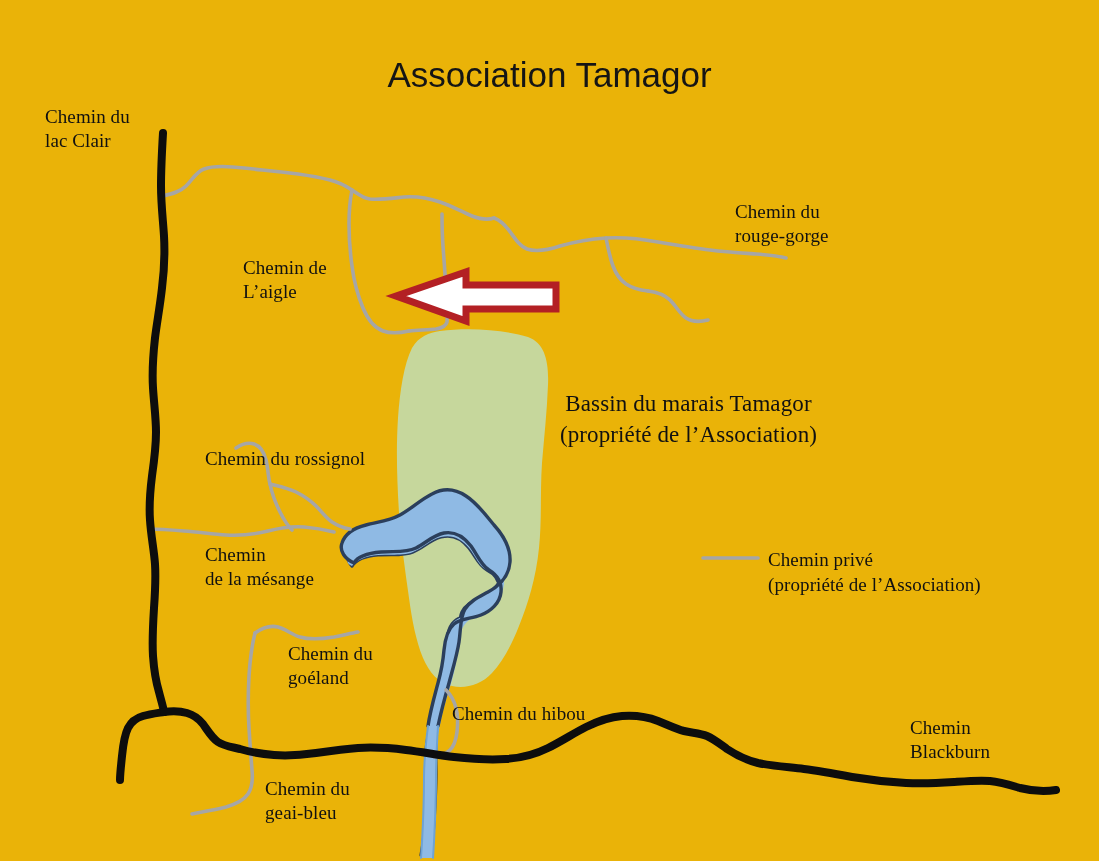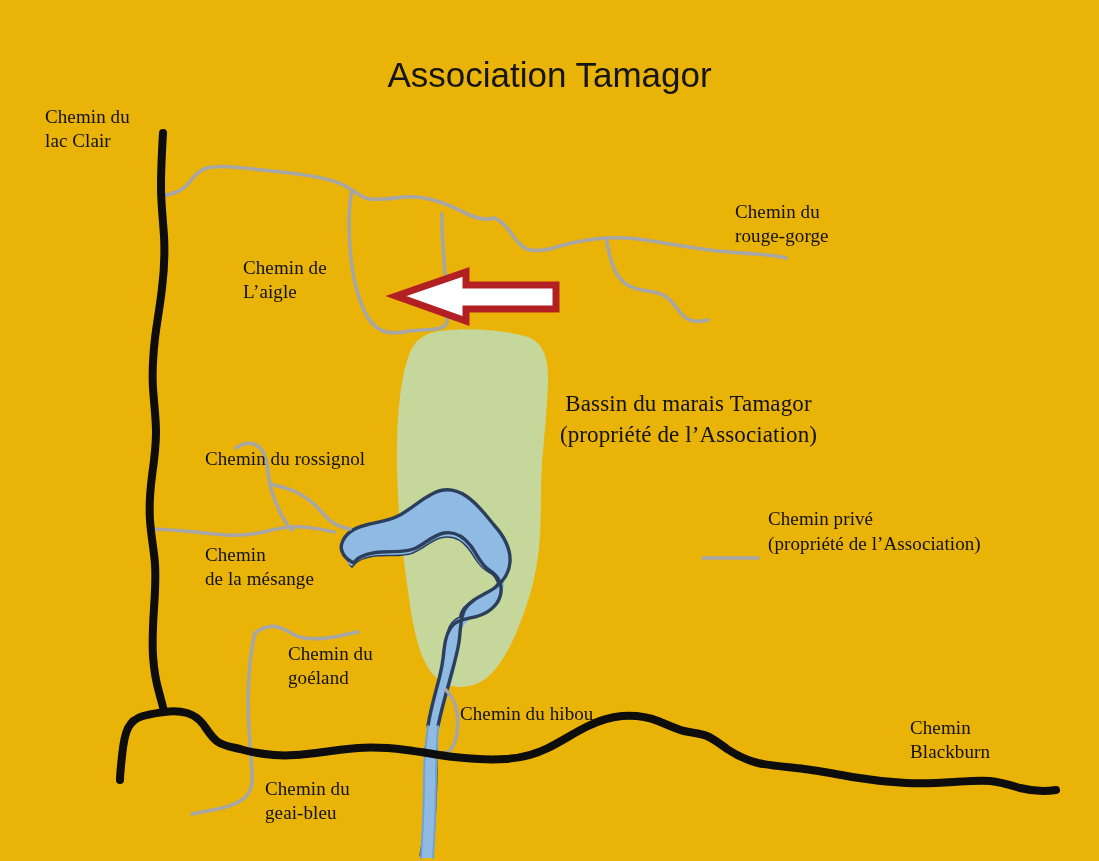--- a/index.html
+++ b/index.html
@@ -45,25 +45,25 @@
     font-family: "Liberation Sans", sans-serif;
   }
   .title-line { display: block; white-space: pre; }
 
   .lbl-lac-clair   { left: 45px;  top: 105px; font-size: 19px; }
   .lbl-aigle       { left: 243px; top: 256px; font-size: 19px; }
   .lbl-rossignol   { left: 205px; top: 399px; font-size: 19px; margin-top: 48px; }
   .lbl-mesange     { left: 205px; top: 543px; font-size: 19px; }
   .lbl-goeland     { left: 288px; top: 642px; font-size: 19px; }
   .lbl-geai        { left: 265px; top: 777px; font-size: 19px; }
-  .lbl-hibou       { left: 452px; top: 702px; font-size: 19px; margin-left: 8px; }
+  .lbl-hibou       { left: 452px; top: 702px; font-size: 19px; }
   .lbl-rouge-gorge { left: 735px; top: 200px; font-size: 19px; }
   .lbl-bassin      { left: 560px; top: 389px; font-size: 23px; line-height: 1.34; text-align: center; }
   .lbl-blackburn   { left: 910px; top: 716px; font-size: 19px; }
-  .lbl-legend      { left: 768px; top: 507px; font-size: 19px; line-height: 1.30; }
+  .lbl-legend      { left: 768px; top: 548px; font-size: 19px; line-height: 1.30; }
 </style>
 </head>
 <body>
 
 <div id="map-root">
 
   <svg id="map-svg" viewBox="0 0 1099 861">
 
     <path d="M 440,331 C 470,327 505,330 528,337
              C 545,343 549,362 548,385

